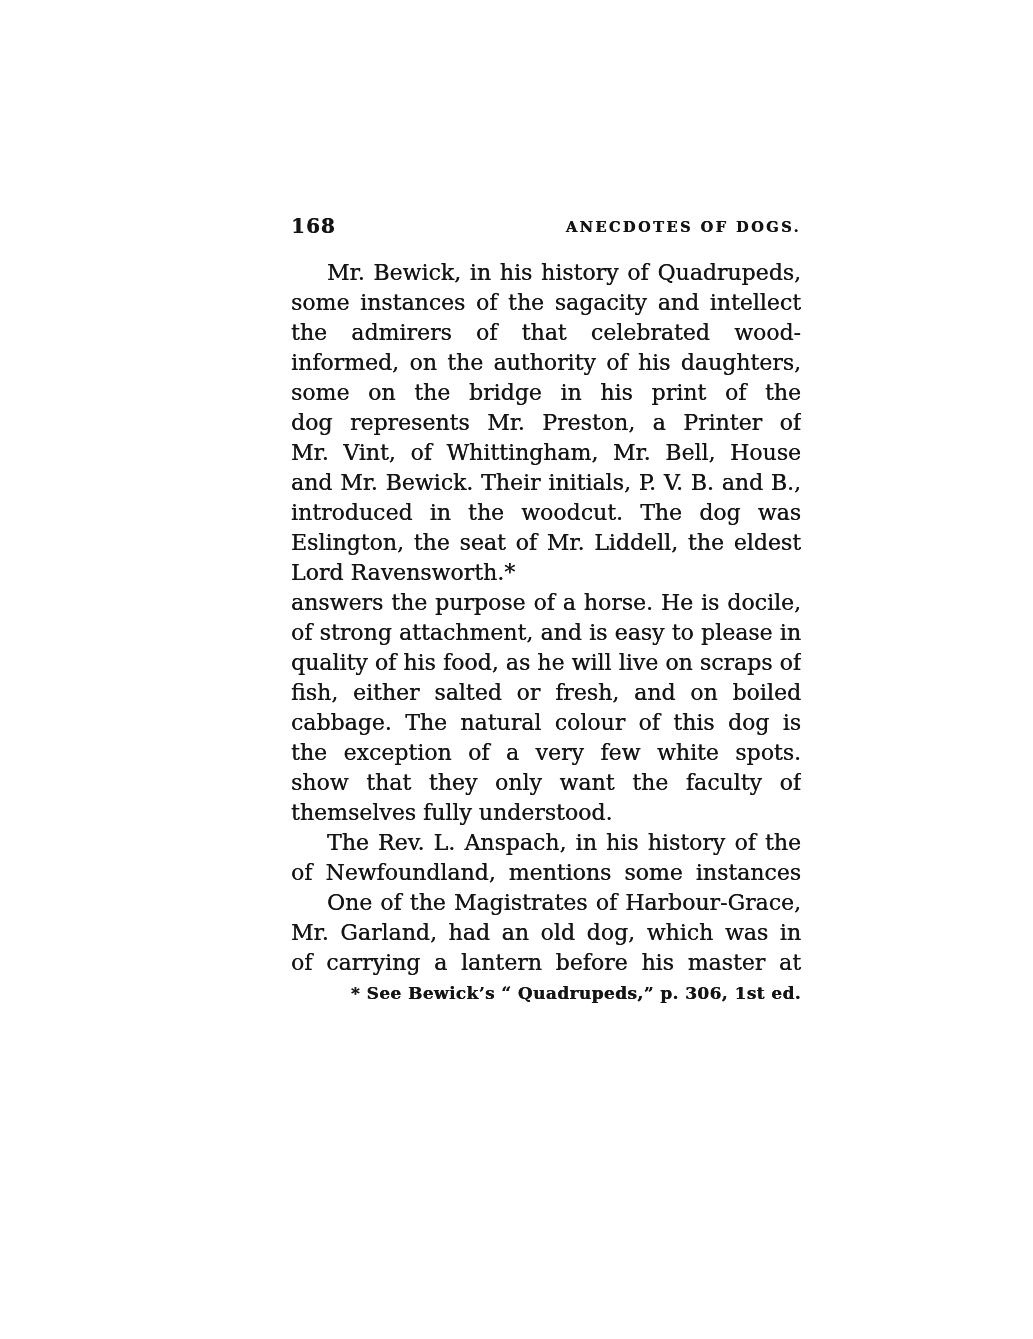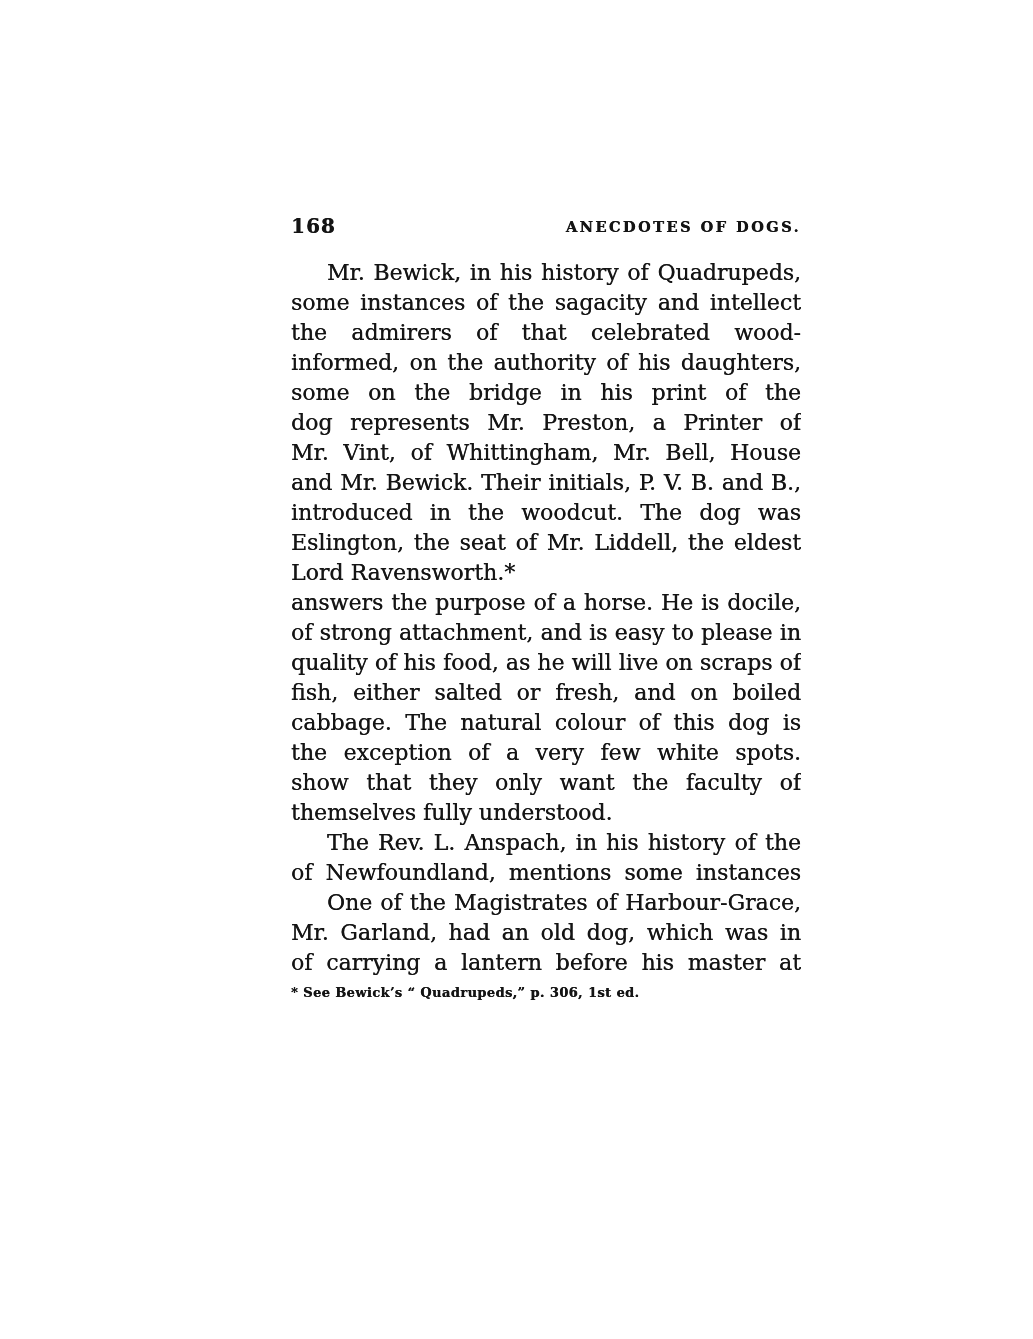--- a/index.html
+++ b/index.html
@@ -61,22 +61,22 @@
   }
   .line.indent {
     padding-left: 36px;
   }
   .line.para-end {
     text-align: right;
     text-align-last: left;
   }
   .footnote {
     margin-top: 4px;
-    text-align: left;
-    font-size: 13px;
+    text-align: right;
+    font-size: 17px;
     font-weight: bold;
     letter-spacing: 0.4px;
     line-height: 22px;
     text-shadow: 0.3px 0.3px 0.4px rgba(0,0,0,0.85);
   }
 </style>
 </head>
 <body>
 
 <div class="page">

